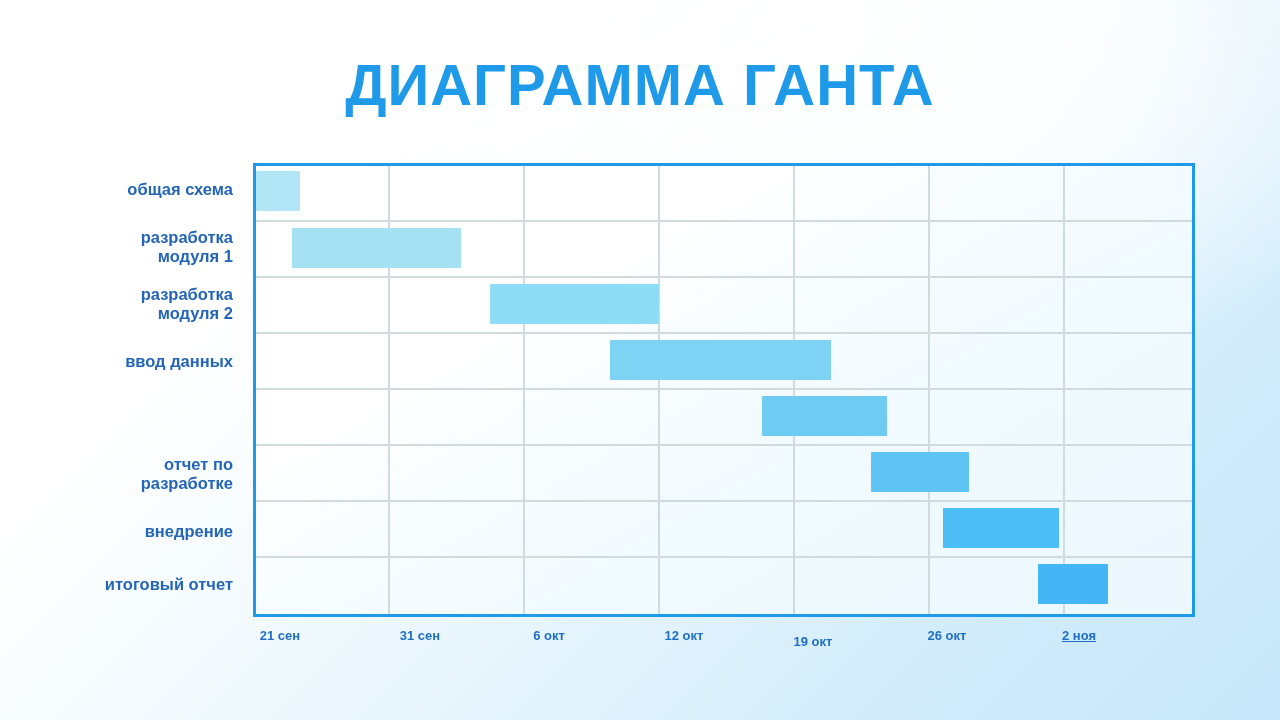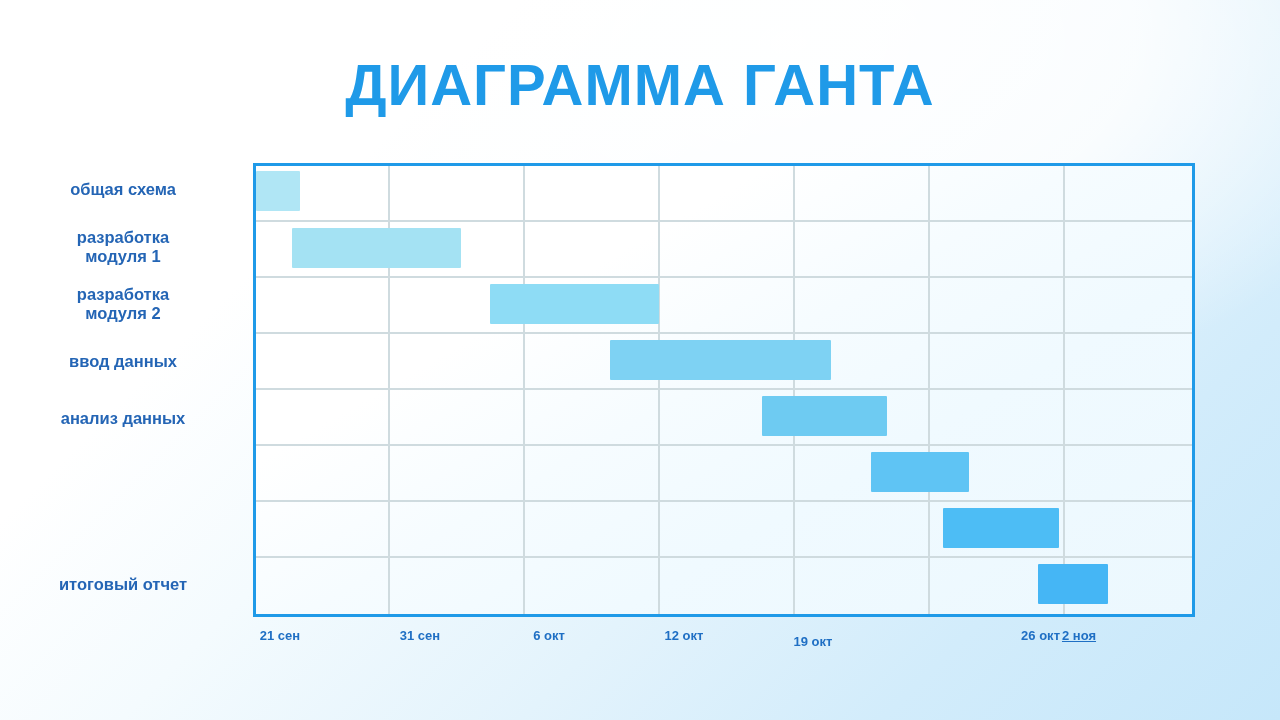--- a/index.html
+++ b/index.html
@@ -103,21 +103,21 @@
     position: absolute;
     height: 40px;
     border-radius: 1px;
   }
 
   
   .row-label {
     position: absolute;
     right: 1047px;       
     width: 220px;
-    text-align: center;
+    text-align: right;
     color: #2465b5;
     font-size: 16.5px;
     font-weight: bold;
     line-height: 1.16;
     white-space: pre-line;
   }
 
   
   .tick-label {
     position: absolute;
@@ -136,21 +136,23 @@
 <div id="slide">
 
   <div id="title">ДИАГРАММА ГАНТА</div>
 
   <div class="row-label" style="top:180px;">общая схема</div>
   <div class="row-label" style="top:228px;">разработка
 модуля 1</div>
   <div class="row-label" style="top:285px;">разработка
 модуля 2</div>
   <div class="row-label" style="top:352px;">ввод данных</div>
-  <div class="row-label" style="top:409px;">анализ данных</div>
+  <div class="row-label" style="top:455px;">отчет по
+разработке</div>
+  <div class="row-label" style="top:522px;">внедрение</div>
   <div class="row-label" style="top:553px;margin-top:22px;">итоговый отчет</div>
 
   <div id="chart-area">
     <div class="plot-surface"></div>
 
     <div class="gridline-v" style="left:132px;"></div>
     <div class="gridline-v" style="left:267px;"></div>
     <div class="gridline-v" style="left:402px;"></div>
     <div class="gridline-v" style="left:537px;"></div>
     <div class="gridline-v" style="left:672px;"></div>
@@ -172,16 +174,16 @@
     <div class="bar" style="left: 615px; top: 286px; width: 98px; background: rgb(95, 196, 244);"></div>
     <div class="bar" style="left: 687px; top: 342px; width: 116px; background: rgb(77, 189, 245);"></div>
     <div class="bar" style="left: 782px; top: 398px; width: 70px; background: rgb(69, 182, 245);"></div>
   </div>
 
   <div class="tick-label" style="left:210px;">21 сен</div>
   <div class="tick-label" style="left:350px;">31 сен</div>
   <div class="tick-label" style="left:479px;">6 окт</div>
   <div class="tick-label" style="left:614px;text-align:center;">12 окт</div>
   <div class="tick-label" style="left:743px;margin-top:6px;">19 окт</div>
-  <div class="tick-label" style="left:920px;text-align:right;">26 окт</div>
+  <div class="tick-label" style="left:877px;">26 окт</div>
   <div class="tick-label" style="left:1009px;text-decoration:underline;">2 ноя</div>
 
 </div>
 
 </body></html>

